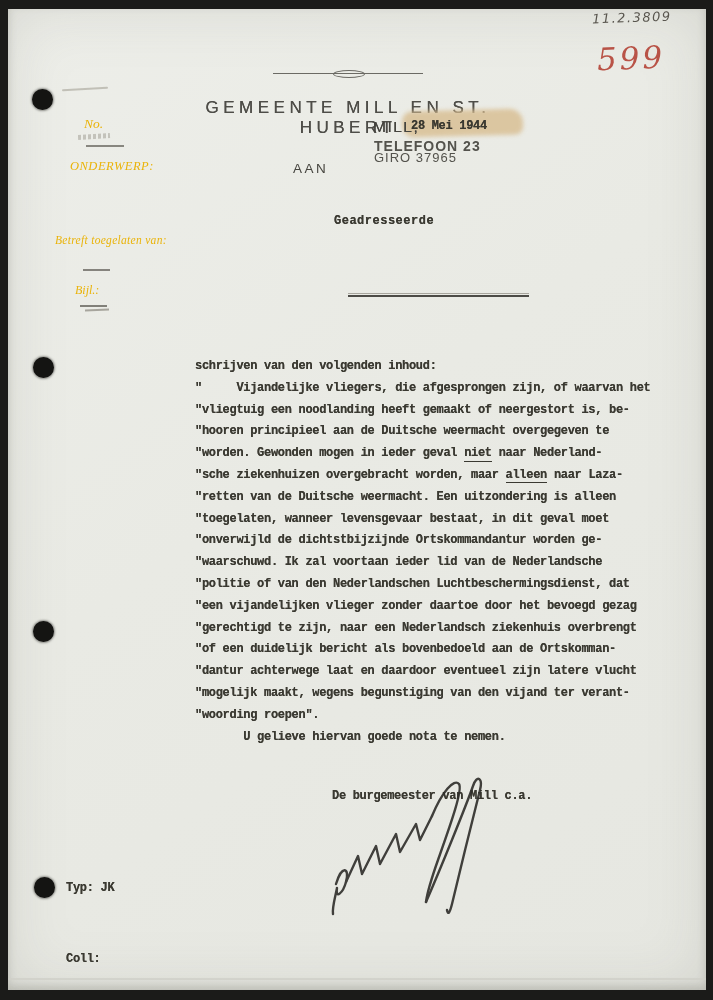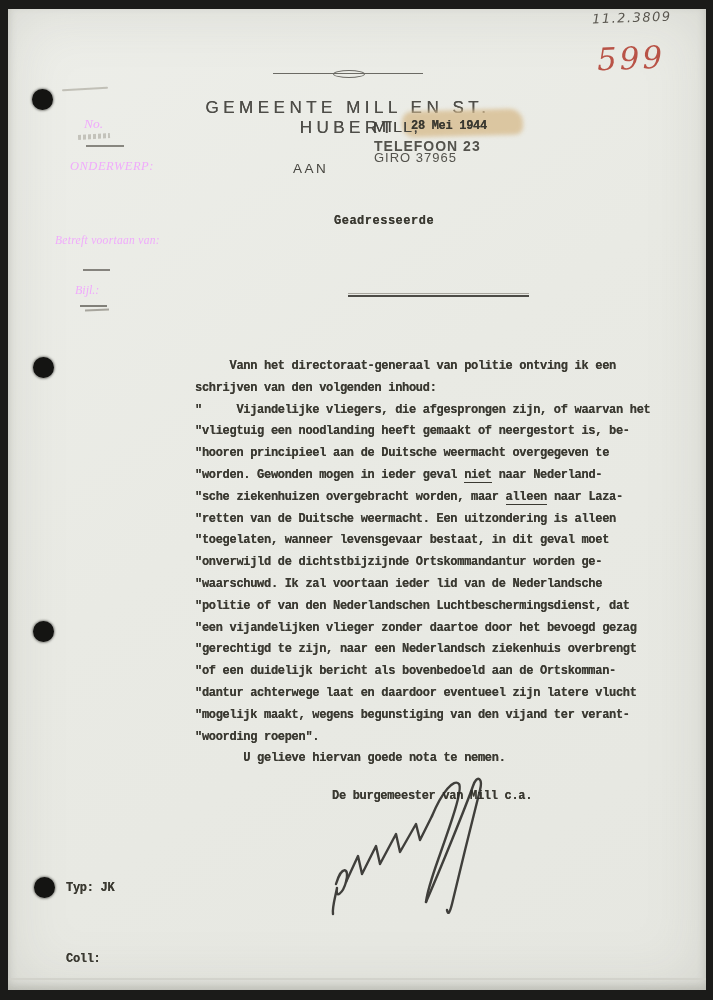--- a/index.html
+++ b/index.html
@@ -13,21 +13,21 @@
   .hole{position:absolute;width:21px;height:21px;border-radius:50%;background:#141412;
         box-shadow:0 0 2px 1px rgba(60,60,55,.5);}
 
   .lh-title{position:absolute;left:158px;top:50px;width:380px;text-align:center;
             font-size:17px;letter-spacing:4.5px;color:#4e4d48;font-weight:400;
             text-shadow:0 0 .4px #4e4d48;margin-top:48px;}
   .lh-rule{position:absolute;left:273px;top:73px;width:150px;height:1px;background:#6b6a64;}
   .lh-rule-lens{position:absolute;left:333px;top:70px;width:30px;height:6px;border:1px solid #6b6a64;
                 border-radius:50%;background:transparent;}
 
-  .it-label{position:absolute;font-family:"Liberation Serif",serif;font-style:italic;color:#f0abfc;}
+  .it-label{position:absolute;font-family:"Liberation Serif",serif;font-style:italic;color:#eab308;}
   .no-label{left:84px;top:116px;font-size:13.5px;}
   .onderwerp{left:70px;top:159px;font-size:12.5px;letter-spacing:.5px;}
   .betreft{left:55px;top:234px;font-size:11.5px;letter-spacing:.3px;}
   .bijl{left:75px;top:283px;font-size:12px;}
 
   .aan{position:absolute;left:257px;top:161px;font-size:13.5px;letter-spacing:2.5px;color:#46453f;margin-left:36px;}
   .mill{position:absolute;left:373px;top:118px;font-size:15.5px;letter-spacing:1.5px;color:#45443f;
         text-shadow:0 0 .4px #45443f;}
   .tel{position:absolute;left:374px;top:138px;font-size:14px;font-weight:bold;letter-spacing:1px;color:#53524c;}
   .giro{position:absolute;left:374px;top:150px;font-size:13px;font-weight:normal;letter-spacing:1px;color:#53524c;}
@@ -100,31 +100,30 @@
   <div class="aan">AAN</div>
 
   <div class="stain"></div>
   <div class="mill">MILL,</div>
   <div class="mono date-typed">28 Mei 1944</div>
   <div class="tel">TELEFOON 23</div>
   <div class="giro">GIRO 37965</div>
 
   <div class="mono geadresseerde">Geadresseerde</div>
 
-  <div class="it-label betreft">Betreft voortaan van:</div>
+  <div class="it-label betreft">Betreft toegelaten van:</div>
   <div class="pencil-mark betreft-line"></div>
   <div class="it-label bijl">Bijl.:</div>
   <div class="pencil-mark bijl-dash1"></div>
   <div class="pencil-mark bijl-dash2"></div>
 
   <div class="addr-rule-a"></div>
   <div class="addr-rule-b"></div>
 
   <div class="mono body-text" id="body-text">
-      <div class="tline">     Vann het directoraat-generaal van politie ontving ik een</div>
       <div class="tline">schrijven van den volgenden inhoud:</div>
       <div class="tline">"     Vijandelijke vliegers, die afgesprongen zijn, of waarvan het</div>
       <div class="tline">"vliegtuig een noodlanding heeft gemaakt of neergestort is, be-</div>
       <div class="tline">"hooren principieel aan de Duitsche weermacht overgegeven te</div>
       <div class="tline">"worden. Gewonden mogen in ieder geval <span class="u">niet</span> naar Nederland-</div>
       <div class="tline">"sche ziekenhuizen overgebracht worden, maar <span class="u">alleen</span> naar Laza-</div>
       <div class="tline">"retten van de Duitsche weermacht. Een uitzondering is alleen</div>
       <div class="tline">"toegelaten, wanneer levensgevaar bestaat, in dit geval moet</div>
       <div class="tline">"onverwijld de dichtstbijzijnde Ortskommandantur worden ge-</div>
       <div class="tline">"waarschuwd. Ik zal voortaan ieder lid van de Nederlandsche</div>

